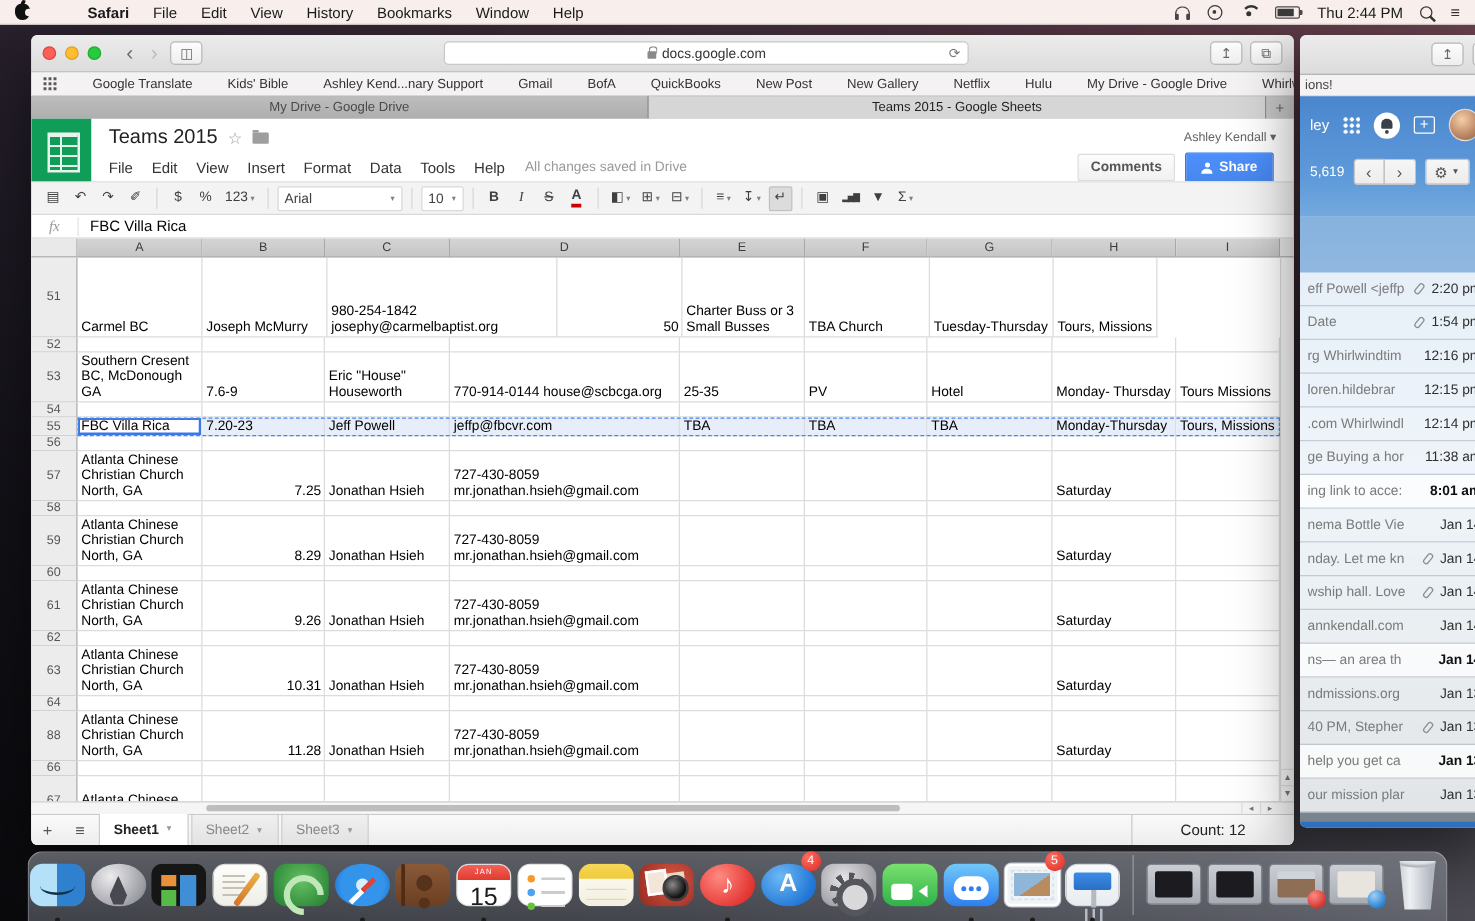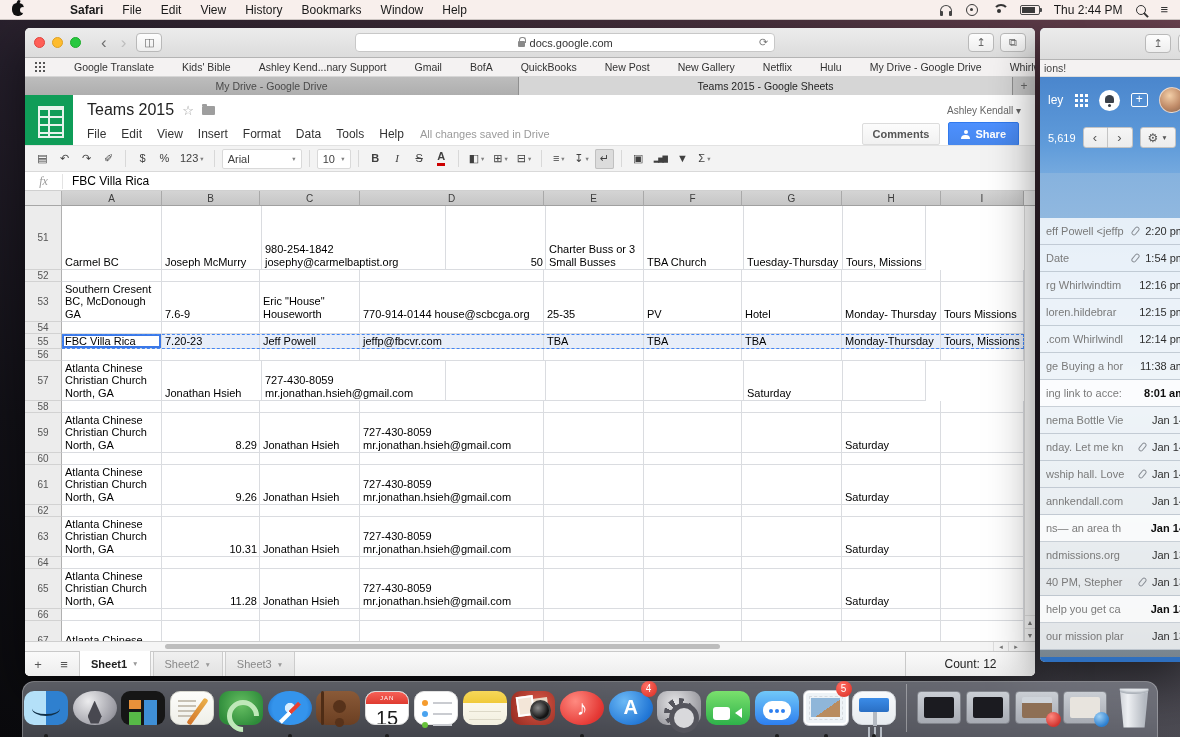--- a/index.html
+++ b/index.html
@@ -409,21 +409,21 @@
         <span class="g">$</span>
       </div>
       <div class="tb-btn">
         <span class="g">%</span>
       </div>
       <div class="tb-btn">
         <span class="g">123</span>
         <span class="dd">▾</span>
       </div>
       <div class="tb-sep"></div>
-      <div class="tb-btn boxed" style="width: 80px;">
+      <div class="tb-btn boxed" style="width: 100px;">
         <span>Arial</span>
         <span class="dd">▾</span>
       </div>
       <div class="tb-sep"></div>
       <div class="tb-btn boxed" style="width: 34px;">
         <span>10</span>
         <span class="dd">▾</span>
       </div>
       <div class="tb-sep"></div>
       <div class="tb-btn">
@@ -574,20 +574,21 @@
             <div class="g-cell" style="width: 98px;"></div>
             <div class="g-cell" style="width: 100px;"></div>
             <div class="g-cell" style="width: 99px;"></div>
             <div class="g-cell" style="width: 83px;"></div>
           </div>
           <div class="g-row" style="height: 40px;">
             <div class="row-h">57</div>
             <div class="g-cell" style="width: 100px;">Atlanta Chinese
 Christian Church
 North, GA</div>
+            <div class="g-cell num" style="width: 98px;">7.25</div>
             <div class="g-cell" style="width: 100px;">Jonathan Hsieh</div>
             <div class="g-cell" style="width: 184px;">727-430-8059
 mr.jonathan.hsieh@gmail.com</div>
             <div class="g-cell" style="width: 100px;"></div>
             <div class="g-cell" style="width: 98px;"></div>
             <div class="g-cell" style="width: 100px;"></div>
             <div class="g-cell" style="width: 99px;">Saturday</div>
             <div class="g-cell" style="width: 83px;"></div>
           </div>
           <div class="g-row" style="height: 12px; text-align: center;">
@@ -677,21 +678,21 @@
             <div class="g-cell" style="width: 98px;"></div>
             <div class="g-cell" style="width: 100px;"></div>
             <div class="g-cell" style="width: 184px;"></div>
             <div class="g-cell" style="width: 100px;"></div>
             <div class="g-cell" style="width: 98px;"></div>
             <div class="g-cell" style="width: 100px;"></div>
             <div class="g-cell" style="width: 99px;"></div>
             <div class="g-cell" style="width: 83px;"></div>
           </div>
           <div class="g-row" style="height: 40px;">
-            <div class="row-h">65</div>
+            <div class="row-h">88</div>
             <div class="g-cell" style="width: 100px;">Atlanta Chinese
 Christian Church
 North, GA</div>
             <div class="g-cell num" style="width: 98px;">11.28</div>
             <div class="g-cell" style="width: 100px;">Jonathan Hsieh</div>
             <div class="g-cell" style="width: 184px;">727-430-8059
 mr.jonathan.hsieh@gmail.com</div>
             <div class="g-cell" style="width: 100px;"></div>
             <div class="g-cell" style="width: 98px;"></div>
             <div class="g-cell" style="width: 100px;"></div>

